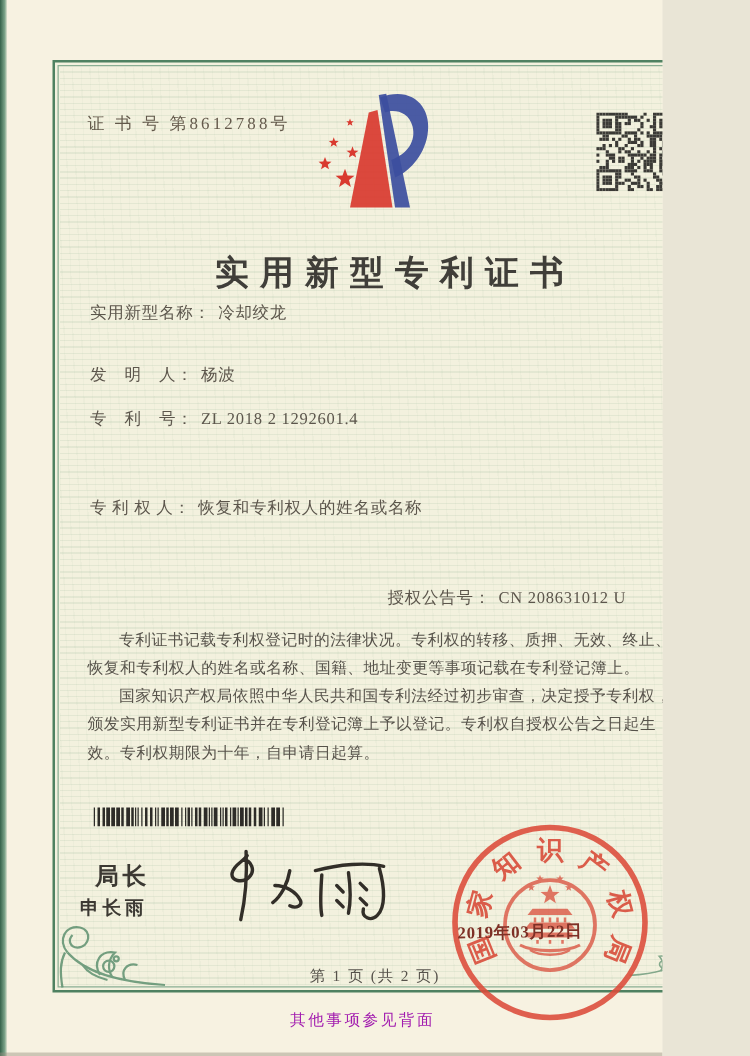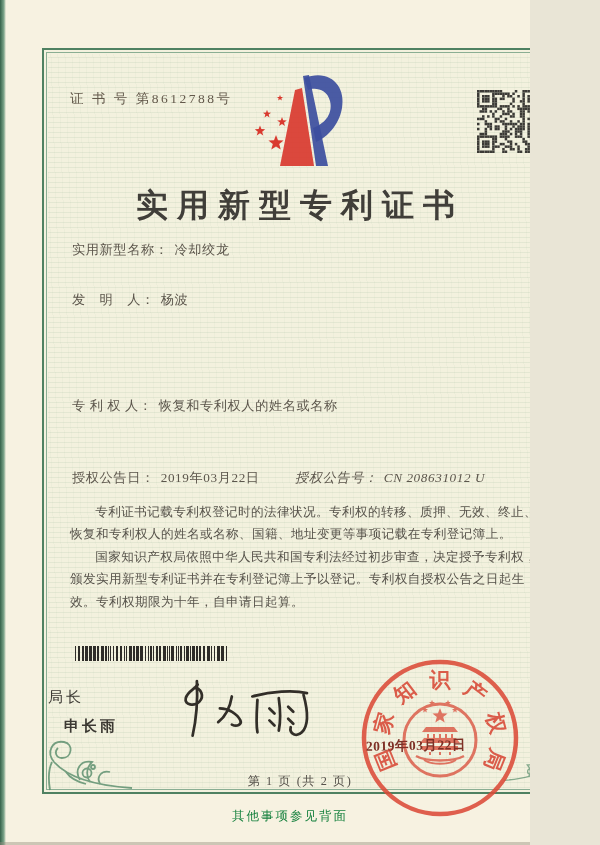--- a/index.html
+++ b/index.html
@@ -14,42 +14,42 @@
     background:linear-gradient(to bottom,rgba(100,120,105,0),rgba(100,120,105,.33) 10%,rgba(100,120,105,.33) 90%,rgba(100,120,105,0));}
   
   .frame{left:42px;top:48px;width:516px;height:742px;border:2px solid #4f8161;background:#f3f1de;}
   .frame-inner{position:absolute;inset:2px;border:1px solid #8aae93;}
   .frame-waves{position:absolute;inset:4px;
     background:repeating-linear-gradient(0deg,rgba(122,164,130,.13) 0 1px,rgba(122,164,130,0) 1px 5px),
                repeating-linear-gradient(88deg,rgba(122,164,130,.05) 0 1px,rgba(122,164,130,0) 1px 7px);}
   .cert-no{left:70px;top:90px;font-size:13.5px;letter-spacing:2.5px;color:#63594b;}
   .logo{left:238px;top:68px;}
   .qr{left:477px;top:90px;}
-  .title{left:45px;top:184px;width:510px;text-align:center;font-size:32px;font-weight:600;
-         letter-spacing:9px;color:#403e39;margin:0;}
+  .title{left:45px;top:184px;width:510px;text-align:center;font-size:27px;font-weight:600;
+         letter-spacing:9px;color:#403e39;margin:16px;}
   .row{left:72px;font-size:13.2px;letter-spacing:.6px;color:#5c564c;white-space:nowrap;}
   .row .val{margin-left:6px;}
   .row-addr .val{display:inline-block;white-space:normal;width:348px;vertical-align:top;line-height:20px;}
   .r0{top:241px}.r1{top:291px}.r2{top:326px}.r3{top:362px}.r4{top:397px}.r5{top:431px}
   .grant-a{left:72px;top:469px;}
-  .grant-b{left:295px;top:469px;font-style:italic;}
+  .grant-b{left:310px;top:469px;}
   .paras{left:70px;top:501px;width:468px;font-size:12.6px;line-height:22.4px;color:#57534b;}
   .paras p{margin:0;text-indent:2em;letter-spacing:.4px;}
   .barcode{left:75px;top:646px;width:214px;height:15px;display:flex;align-items:stretch;}
   .barcode i{display:block;flex:none;height:100%;background:#2e2c28;}
-  .signer-title{left:48px;top:688px;font-size:15px;font-weight:400;letter-spacing:3px;color:#3c3933;}
+  .signer-title{left:76px;top:688px;font-size:19px;font-weight:700;letter-spacing:3px;color:#3c3933;}
   .signer-name{left:64px;top:717px;font-size:15px;font-weight:700;letter-spacing:3px;color:#3c3933;}
   .signature{left:168px;top:676px;}
   .seal{left:352px;top:650px;}
   .seal-date{left:366px;top:737px;font-size:13.5px;font-weight:700;color:#7e3026;
              letter-spacing:.5px;transform:rotate(-1deg);white-space:nowrap;}
   .page-info{left:45px;top:773px;width:510px;text-align:center;font-size:12.3px;
              letter-spacing:1.5px;color:#56524b;}
   .back-note{left:35px;top:808px;width:510px;text-align:center;font-size:12.5px;
-             letter-spacing:2px;color:#15803d;}
+             letter-spacing:2px;color:#a21caf;}
   .flourish-bl{left:40px;top:732px;}
   .flourish-br{left:502px;top:742px;transform:scaleX(-1);opacity:.75;}
 </style>
 </head>
 <body>
 
 <div class="page">
 
   <div class="abs edge-left"></div>
   <div class="abs fold-line"></div>
@@ -406,27 +406,27 @@
     </svg>
 
   <h1 class="abs title">实用新型专利证书</h1>
 
   <div class="abs row r0">
     <span class="lab">实用新型名称：</span><span class="val">冷却绞龙</span>
   </div>
   <div class="abs row r1">
     <span class="lab">发　明　人：</span><span class="val">杨波</span>
   </div>
+  <div class="abs row r2">
+    <span class="lab">专　利　号：</span><span class="val">ZL 2018 2 1292601.4</span>
+  </div>
   <div class="abs row r4">
     <span class="lab">专 利 权 人：</span><span class="val">恢复和专利权人的姓名或名称</span>
   </div>
 
-  <div class="abs row grant-a">
-    <span class="lab">授权公告日：</span><span class="val">2019年03月22日</span>
-  </div>
   <div class="abs row grant-b">
     <span class="lab">授权公告号：</span><span class="val">CN 208631012 U</span>
   </div>
 
   <div class="abs paras">
     <p>专利证书记载专利权登记时的法律状况。专利权的转移、质押、无效、终止、恢复和专利权人的姓名或名称、国籍、地址变更等事项记载在专利登记簿上。</p>
     <p>国家知识产权局依照中华人民共和国专利法经过初步审查，决定授予专利权，颁发实用新型专利证书并在专利登记簿上予以登记。专利权自授权公告之日起生效。专利权期限为十年，自申请日起算。</p>
   </div>
 
   <div class="abs barcode">

